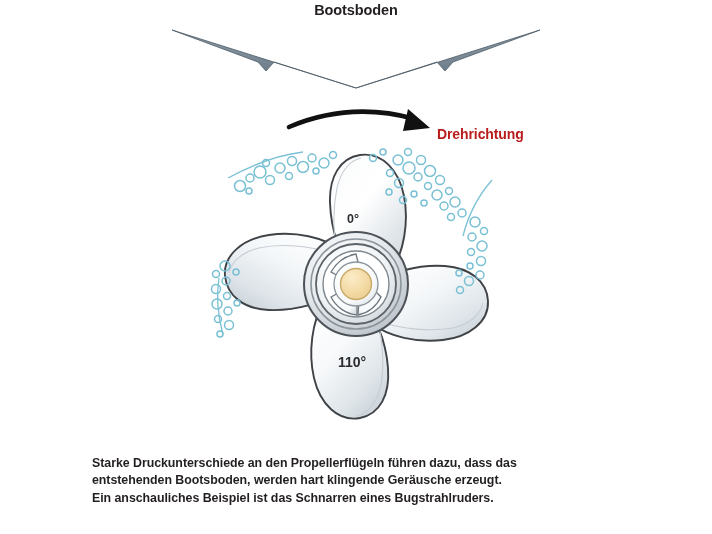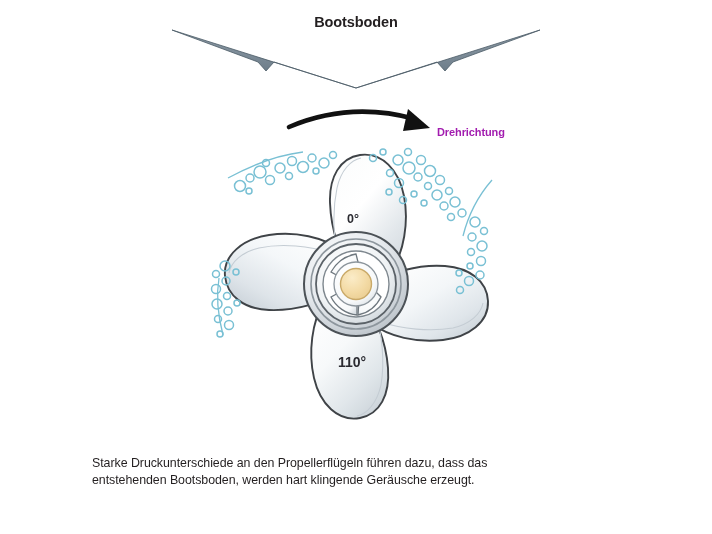--- a/index.html
+++ b/index.html
@@ -16,55 +16,55 @@
     color: #231f20;
   }
   #figure {
     position: absolute;
     left: 0; top: 0;
     width: 712px;
     height: 534px;
   }
   .title-label {
     position: absolute;
-    top: 14px;
+    top: 2px;
     left: 0;
     width: 712px;
     text-align: center;
     font-size: 14.5px;
     font-weight: bold;
     letter-spacing: -0.1px;
     color: #231f20;
   }
   .rotation-label {
     position: absolute;
     top: 126px;
     left: 437px;
-    font-size: 11px;
+    font-size: 14px;
     font-weight: bold;
     letter-spacing: -0.1px;
-    color: #a21caf;
+    color: #b91c1c;
     white-space: nowrap;
   }
   .deg-label {
     position: absolute;
     font-size: 12.5px;
     font-weight: bold;
     color: #2b2b31;
     white-space: nowrap;
   }
   #deg-top { top: 212px; left: 347px; }
   #deg-bottom { top: 354px; left: 338px; font-size: 14px; }
   .caption {
     position: absolute;
     left: 92px;
     top: 455px;
     width: 480px;
     font-size: 12.4px;
-    font-weight: normal;
+    font-weight: bold;
     line-height: 17.4px;
     color: #231f20;
     letter-spacing: -0.05px;
   }
   .caption div { white-space: nowrap; }
 </style>
 </head>
 <body>
 
 <div id="figure">
@@ -263,15 +263,16 @@
 
   <div class="rotation-label">Drehrichtung</div>
 
   <div class="deg-label" id="deg-top">0°</div>
 
   <div class="deg-label" id="deg-bottom">110°</div>
 
   <div class="caption">
     <div>Starke Druckunterschiede an den Propellerflügeln führen dazu, dass das</div>
     <div>entstehenden Bootsboden, werden hart klingende Geräusche erzeugt.</div>
+    <div>Ein anschauliches Beispiel ist das Schnarren eines Bugstrahlruders.</div>
   </div>
 
 </div>
 
 </body></html>

